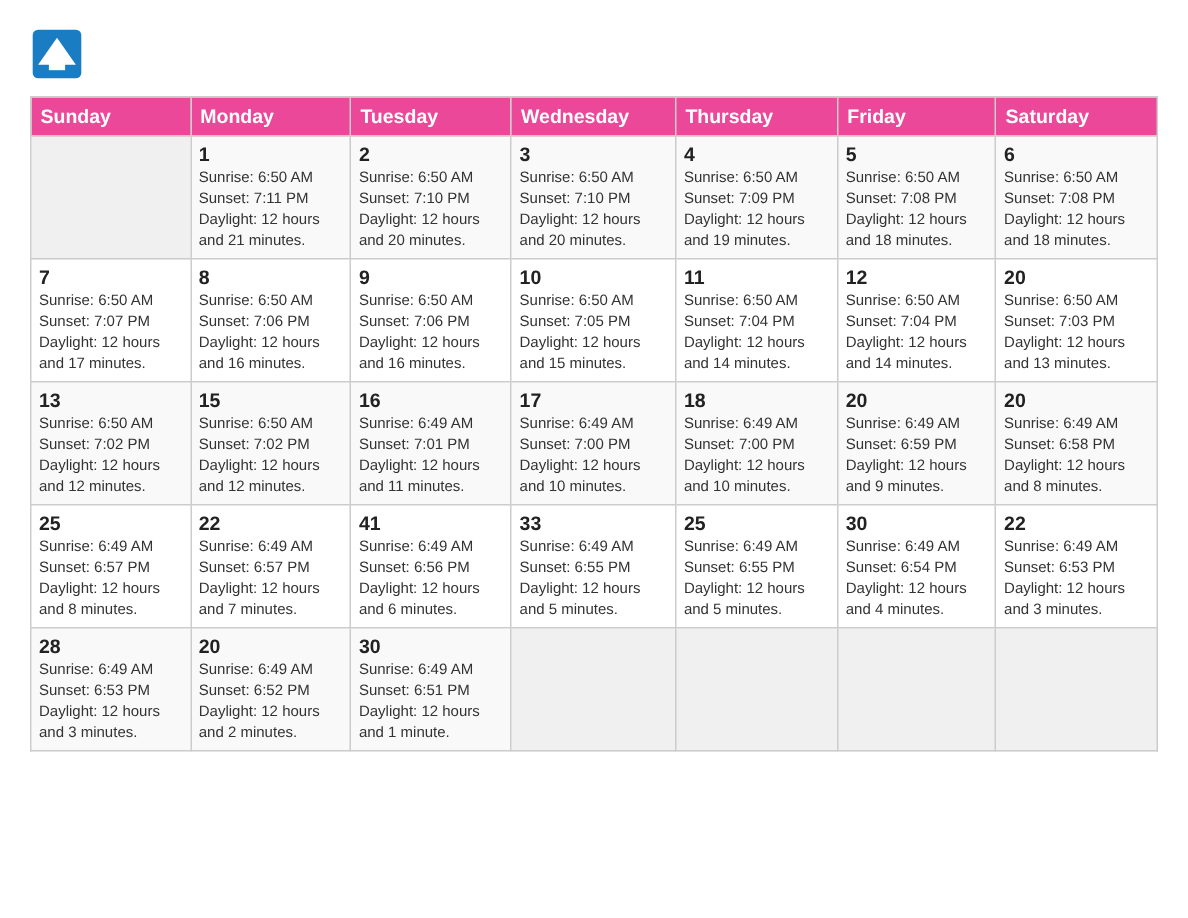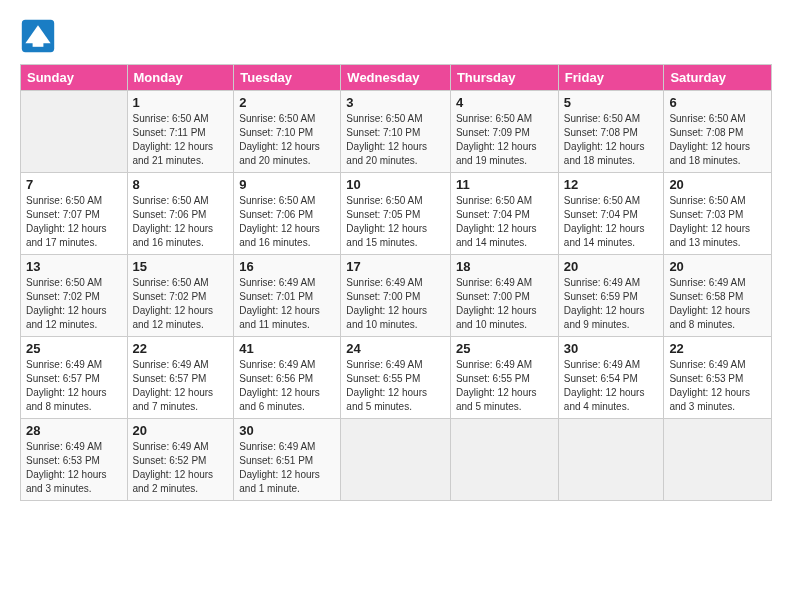--- a/index.html
+++ b/index.html
@@ -223,21 +223,21 @@
           </td>
           <td>
             <div class="day-num">22</div>
             <div class="day-info">Sunrise: 6:49 AM<br>Sunset: 6:57 PM<br>Daylight: 12 hours and 7 minutes.</div>
           </td>
           <td>
             <div class="day-num">41</div>
             <div class="day-info">Sunrise: 6:49 AM<br>Sunset: 6:56 PM<br>Daylight: 12 hours and 6 minutes.</div>
           </td>
           <td>
-            <div class="day-num">24</div>
+            <div class="day-num">33</div>
             <div class="day-info">Sunrise: 6:49 AM<br>Sunset: 6:55 PM<br>Daylight: 12 hours and 5 minutes.</div>
           </td>
           <td>
             <div class="day-num">25</div>
             <div class="day-info">Sunrise: 6:49 AM<br>Sunset: 6:55 PM<br>Daylight: 12 hours and 5 minutes.</div>
           </td>
           <td>
             <div class="day-num">30</div>
             <div class="day-info">Sunrise: 6:49 AM<br>Sunset: 6:54 PM<br>Daylight: 12 hours and 4 minutes.</div>
           </td>

